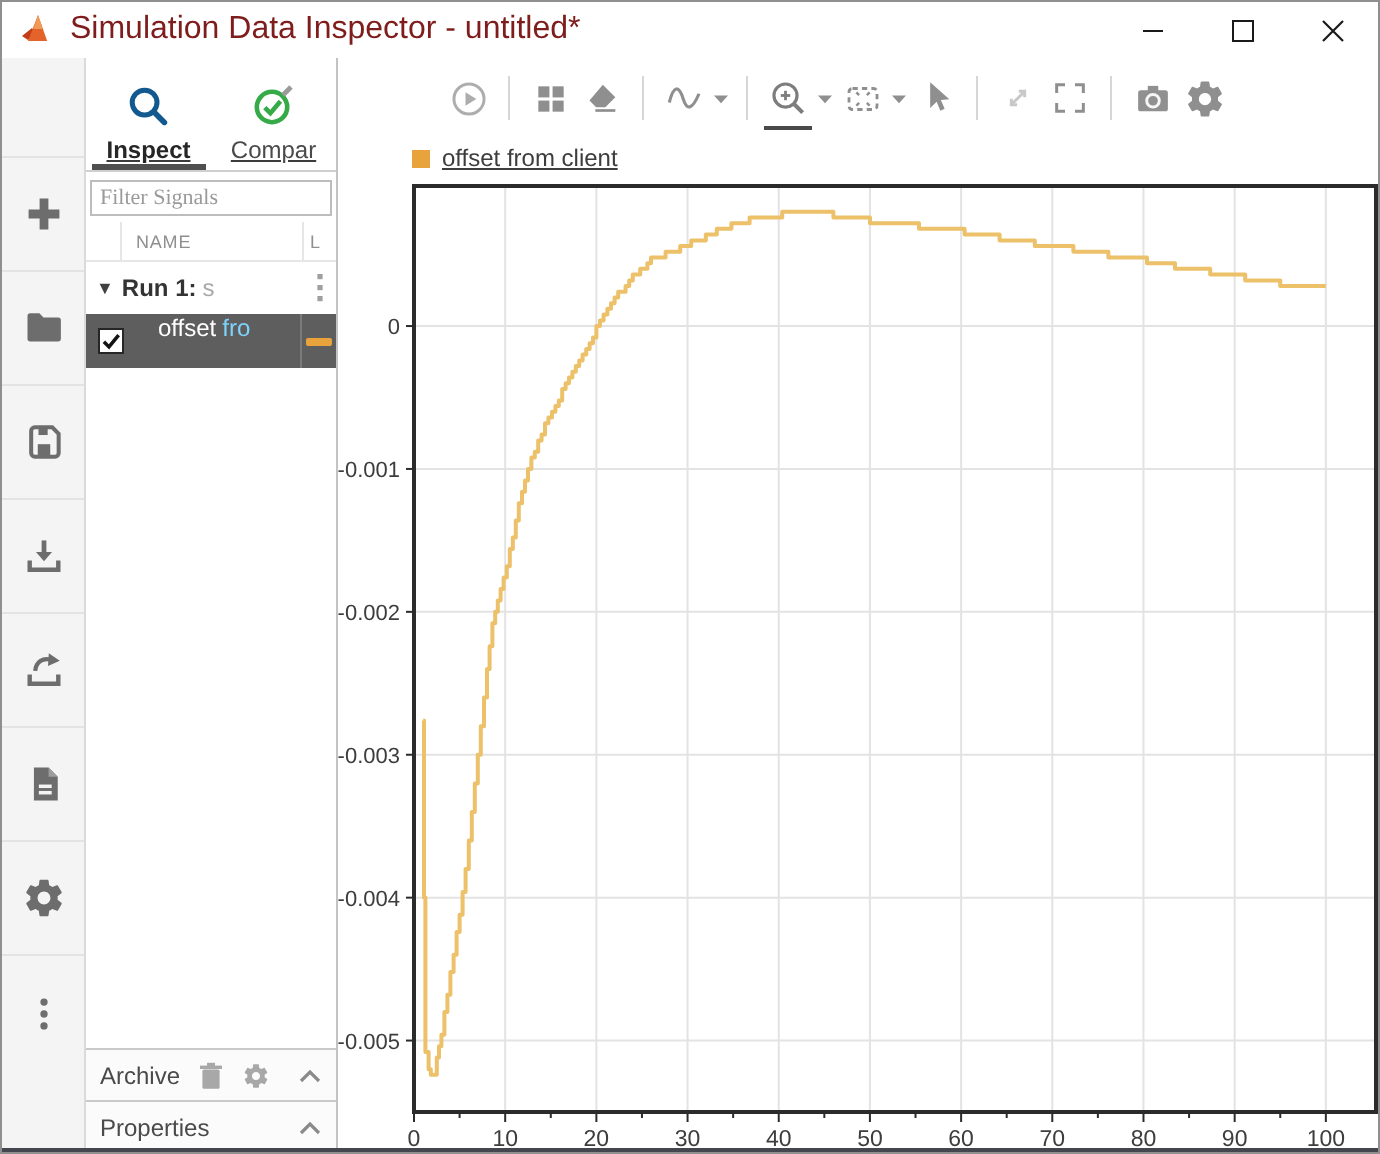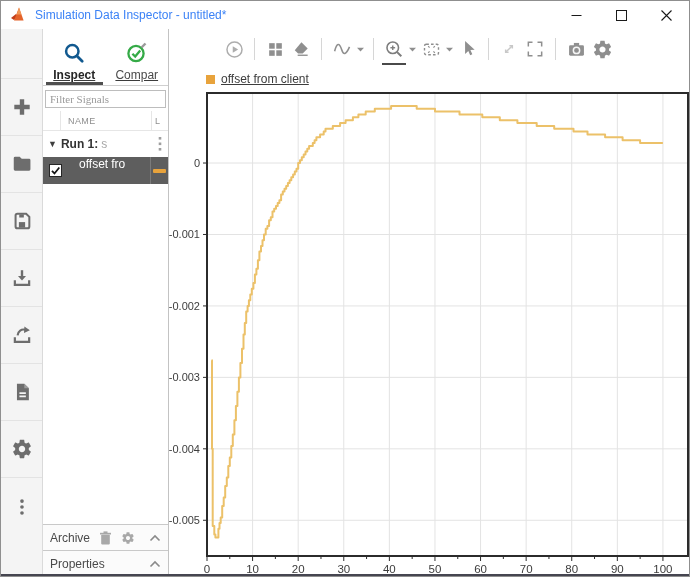--- a/index.html
+++ b/index.html
@@ -6,21 +6,21 @@
   html,body { background:#ddd; }
   .window {
     width:690px; height:577px; position:relative; background:#fff;
     border:1px solid #8f8f8f; overflow:hidden;
     font-family:"Liberation Sans","DejaVu Sans",sans-serif; color:#3c3c3c;
     -webkit-font-smoothing:antialiased;
   }
   
   .titlebar { height:28px; display:flex; align-items:center; background:#fff; }
   .app-logo { width:18px; height:16px; margin-left:9px; }
-  .title-text { font-size:12px; margin-left:7px; color:#3b82f6; }
+  .title-text { font-size:16px; margin-left:7px; color:#7f1d1d; }
   .win-btns { margin-left:auto; display:flex; height:28px; }
   .win-btn { width:45px; height:28px; display:flex; align-items:center; justify-content:center; }
   
   .strip { position:absolute; left:0; top:28px; bottom:0; width:42px;
     background:#f4f4f4; border-right:1px solid #dadada; }
   .strip-spacer { height:50px; border-bottom:1px solid #e3e3e3; }
   .strip-btn { height:57px; display:flex; align-items:center; justify-content:center;
     border-bottom:1px solid #e3e3e3; }
   .strip-btn:last-child { border-bottom:none; }
   
@@ -50,21 +50,21 @@
   .run-label { font-weight:bold; color:#333; white-space:nowrap; }
   .run-suffix { color:#a8a8a8; margin-left:3px; }
   .kebab { margin-left:auto; }
   .signal-row { height:27px; background:#5e5e5e; display:flex; align-items:stretch;
     font-size:12px; color:#fff; flex:none; }
   .sig-checkcell { width:24px; display:flex; align-items:center; justify-content:center; }
   .checkbox { width:13px; height:13px; background:#fff; border:1px solid #262626;
     display:flex; align-items:center; justify-content:center; }
   .sig-name { flex:1; display:flex; align-items:flex-start; padding-left:12px;
     white-space:nowrap; overflow:hidden; }
-  .sig-fade { color:#ffffff; margin-left:3px; }
+  .sig-fade { color:#7dd3fc; margin-left:3px; }
   .sig-linecell { width:18px; border-left:1px solid #7b7b7b; display:flex;
     align-items:center; justify-content:center; }
   .sig-swatch { width:13px; height:4px; border-radius:1px; }
   .sidebar-fill { flex:1; background:#fff; }
   .bar-row { height:26px; border-top:1px solid #c9c9c9; display:flex; align-items:center;
     font-size:12px; color:#4a4a4a; padding:0 7px; background:#fbfbfb; flex:none; }
   .bar-row .bicon { margin-left:9px; display:flex; }
   .bar-row .chev { margin-left:auto; display:flex; }
   
   .toolbar { position:absolute; left:168px; top:28px; width:522px; height:40px;

